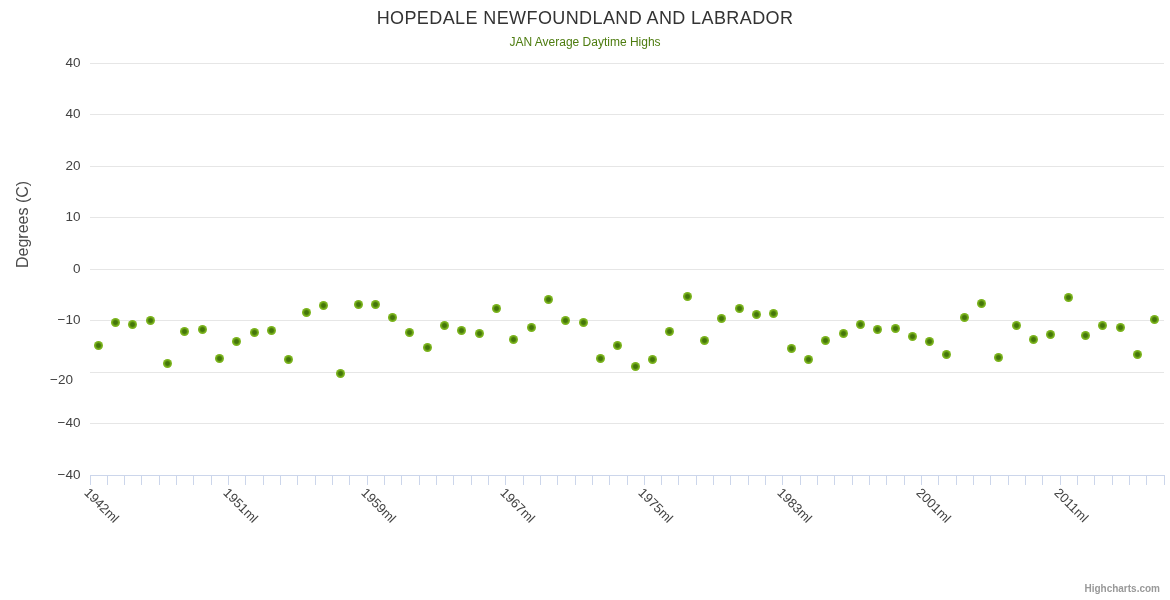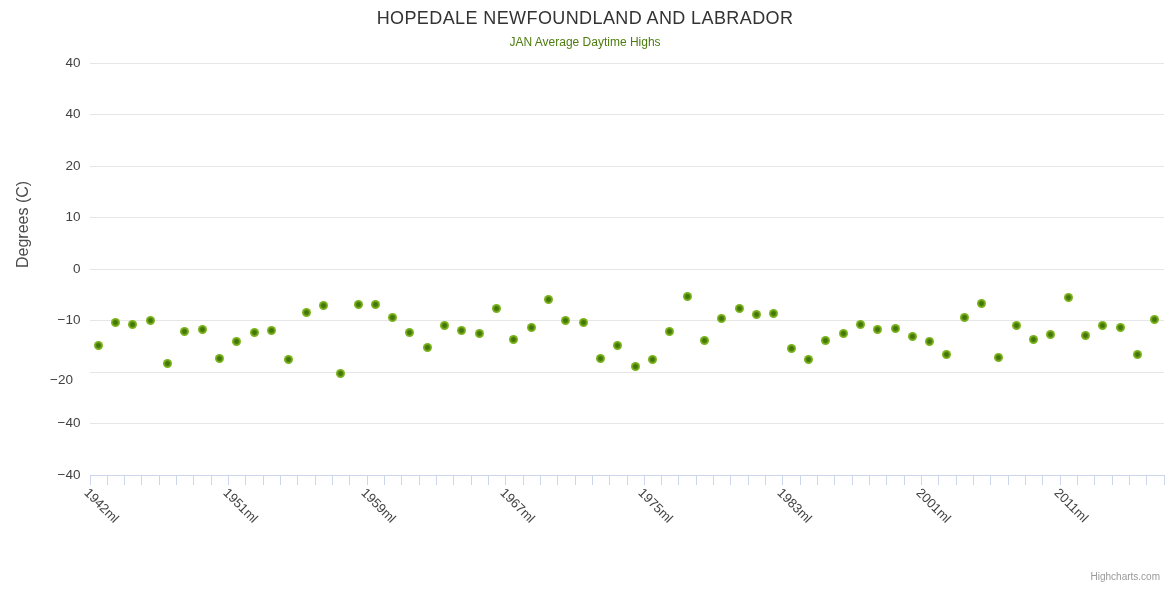--- a/index.html
+++ b/index.html
@@ -52,22 +52,22 @@
     display: flex; align-items: center; justify-content: center; gap: 8px;
   }
   .legend-marker {
     width: 11px; height: 11px; border-radius: 50%;
     background: radial-gradient(circle at 50% 50%, var(--pt-inner) 0 28%, var(--pt-outer) 55% 100%);
   }
   .legend-label {
     font-size: 12.5px; font-weight: bold; color: #333333; letter-spacing: 0.2px;
   }
   .credits {
-    position: absolute; right: 10px; bottom: 18px;
-    font-size: 10px; color: #999999;
+    position: absolute; right: 10px; bottom: 6px;
+    font-size: 10px; color: #999999; font-weight: bold;
   }
 </style>
 </head>
 <body>
 
 <div class="chart">
   <div class="title">HOPEDALE NEWFOUNDLAND AND LABRADOR</div>
   <div class="subtitle">JAN Average Daytime Highs</div>
   <div class="y-axis-title">Degrees (C)</div>
 

